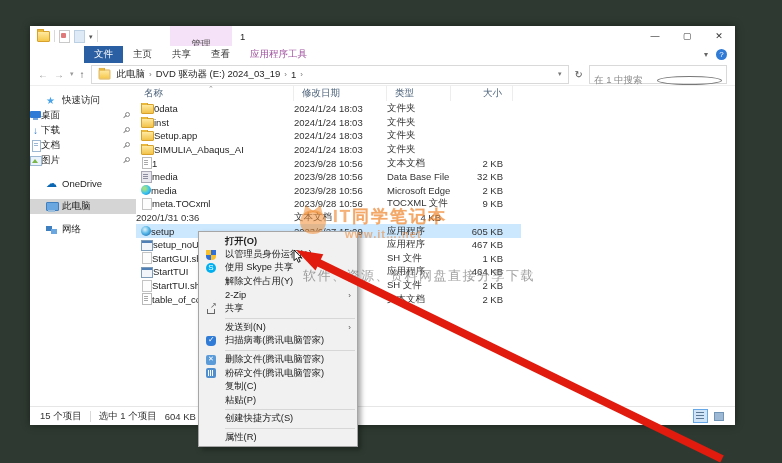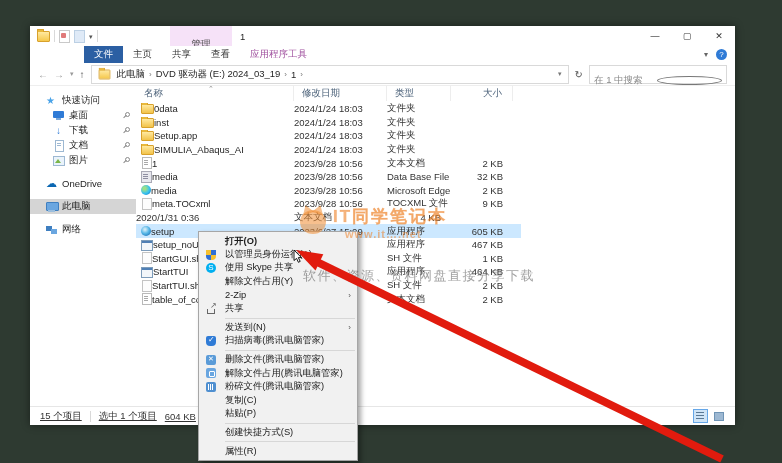--- a/index.html
+++ b/index.html
@@ -67,21 +67,21 @@
   
   .main{position:absolute;left:0;top:59px;right:0;bottom:18px;display:flex;}
   .sidebar{width:106px;flex:none;padding-top:8px;position:relative;}
   .side-item{height:15px;display:flex;align-items:center;position:relative;}
   .side-item.sel{background:#d5d5d5;}
   .side-item .lbl{white-space:nowrap;overflow:hidden;}
   .side-item .pin{position:absolute;right:7px;top:4px;width:7px;height:7px;}
   .pin::before{content:"";position:absolute;left:3px;top:0;width:3px;height:3px;border:1px solid #8a8a8a;border-radius:50%;}
   .pin::after{content:"";position:absolute;left:1px;top:4px;width:4px;height:1px;background:#8a8a8a;transform:rotate(-45deg);}
   .lvl0{padding-left:16px;gap:5px;}
-  .lvl1{padding-left:23px;gap:5px;}
+  .lvl1{}
   .gap{height:8px;}
 
   
   .sic{width:11px;height:11px;flex:none;position:relative;display:inline-block;}
   .star-icon{color:#4aa3e8;font-size:10px;line-height:11px;}
   .desktop-icon::before{content:"";position:absolute;left:0;top:1px;width:11px;height:7px;background:#2f7bd6;border-radius:1px;}
   .desktop-icon::after{content:"";position:absolute;left:3px;top:8px;width:5px;height:2px;background:#7aa7d8;}
   .download-icon{color:#2f7bd6;font-weight:bold;font-size:10px;line-height:11px;text-align:center;}
   .document-icon::before{content:"";position:absolute;left:2px;top:0;width:7px;height:10px;background:#fff;border:1px solid #9db8d2;}
   .document-icon::after{content:"";position:absolute;left:4px;top:3px;width:4px;height:4px;background:repeating-linear-gradient(#9db8d2 0 1px,transparent 1px 2px);}
@@ -116,21 +116,21 @@
   .file-icon{width:8px;height:10px;background:#fdfdfd;border:1px solid #c4c4c4;margin-left:1px;}
   .db-icon{width:9px;height:10px;background:#e8e8ee;border:1px solid #a9a9b5;}
   .db-icon::after{content:"";position:absolute;left:1px;top:2px;width:5px;height:5px;background:repeating-linear-gradient(#8d8da0 0 1px,transparent 1px 2px);}
   .edge-icon{width:10px;height:10px;border-radius:50%;background:radial-gradient(circle at 35% 35%,#9be08a 15%,#35c1f1 55%,#0e6fb8);}
   .globe-icon{width:10px;height:10px;border-radius:50%;background:radial-gradient(circle at 40% 35%,#cfe9f5 8%,#58b8e8 45%,#2e86c4 75%,#7ab648);}
   .app-icon{width:10px;height:9px;background:#f2f6fa;border:1px solid #7d9cba;margin-top:1px;}
   .app-icon::before{content:"";position:absolute;left:0;top:0;width:10px;height:2px;background:#4f7fb5;}
 
   
   .statusbar{position:absolute;left:0;bottom:0;right:0;height:18px;border-top:1px solid #e6e6e6;display:flex;align-items:center;color:#333;}
-  .sb-left{display:flex;align-items:center;gap:8px;padding-left:10px;text-decoration:underline;}
+  .sb-left{display:flex;align-items:center;gap:8px;padding-left:10px;}
   .sb-div{width:1px;height:11px;background:#d9d9d9;}
   .sb-right{margin-left:auto;display:flex;align-items:center;gap:3px;padding-right:9px;}
   .view-btn{width:13px;height:12px;border:1px solid transparent;position:relative;}
   .view-btn.active{border-color:#66a7e8;background:#cfe4f7;}
   .view-btn.details::after{content:"";position:absolute;left:2px;top:2px;width:8px;height:7px;
       background:repeating-linear-gradient(#5a7894 0 1px,transparent 1px 3px);}
   .view-btn.thumbs::after{content:"";position:absolute;left:2px;top:2px;width:8px;height:7px;background:#9db8d2;border:1px solid #6f94b5;}
 
   
   .ctx{position:absolute;left:198px;top:231px;width:158px;background:#f1f1f1;border:1px solid #a6a6a6;
@@ -470,24 +470,20 @@
       <div class="mi">
         <span class="mic scan-shield-icon"></span>
         <span>扫描病毒(腾讯电脑管家)</span>
       </div>
       <div class="msep"></div>
       <div class="mi">
         <span class="mic delete-file-icon"></span>
         <span>删除文件(腾讯电脑管家)</span>
       </div>
       <div class="mi">
-        <span class="mic unlock-file-icon"></span>
-        <span>解除文件占用(腾讯电脑管家)</span>
-      </div>
-      <div class="mi">
         <span class="mic shred-file-icon"></span>
         <span>粉碎文件(腾讯电脑管家)</span>
       </div>
       <div class="mi">
         <span>复制(C)</span>
       </div>
       <div class="mi">
         <span>粘贴(P)</span>
       </div>
       <div class="msep"></div>

